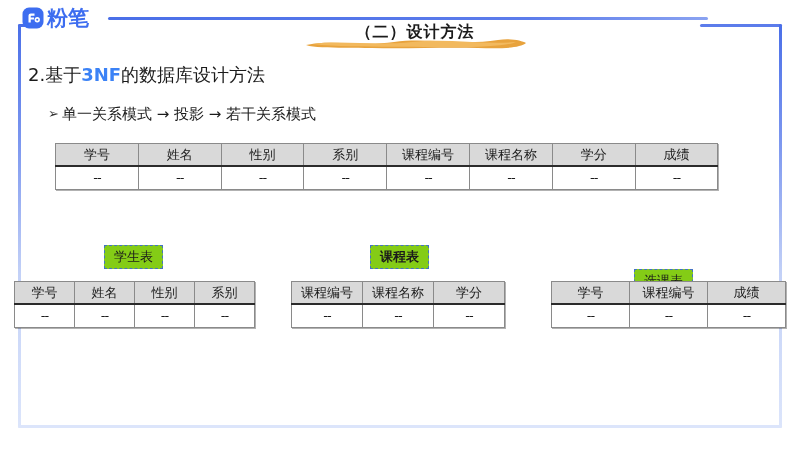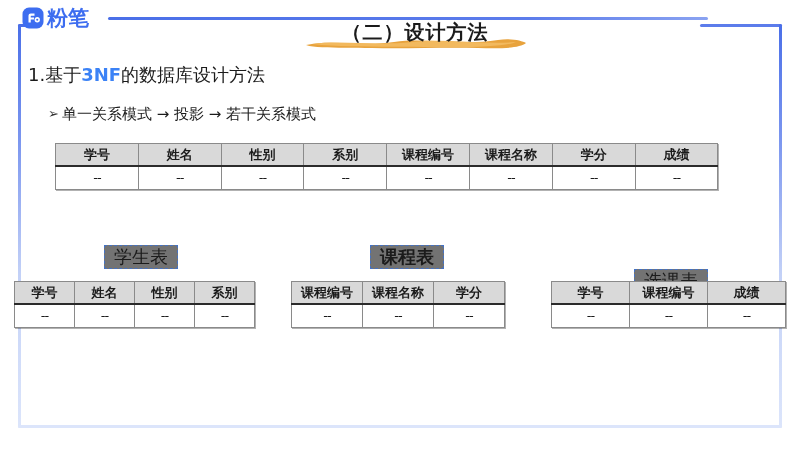--- a/index.html
+++ b/index.html
@@ -103,21 +103,21 @@
   .header-title-wrap {
     position: absolute;
     left: 300px;
     top: 22px;
     width: 230px;
     text-align: center;
   }
   .header-title {
     position: relative;
     z-index: 2;
-    font-size: 20px;
+    font-size: 16px;
     font-weight: 700;
     color: #1b1b1b;
     letter-spacing: 1px;
     line-height: 20px;
     white-space: nowrap;
   }
   .brush {
     position: absolute;
     left: 2px;
     top: 14px;
@@ -194,21 +194,20 @@
     font-weight: normal;
     color: #1b1b1b;
     padding: 0;
   }
   .tbl th {
     background: #d9d9d9;
     border-bottom: 2px solid #2b2b2b;
     font-size: 13px;
     height: 21px;
     line-height: 21px;
-    font-weight: bold;
   }
   .tbl td {
     background: #ffffff;
     font-size: 13px;
     height: 22px;
     line-height: 22px;
     letter-spacing: -1px;
   }
 
   #main-table { left: 55px; top: 143px; width: 655px; }
@@ -220,25 +219,25 @@
   #course-table { left: 291px; top: 281px; width: 210px; }
   #course-table th, #course-table td { width: 70px; }
 
   #enroll-table { left: 551px; top: 281px; width: 231px; }
   #enroll-table th, #enroll-table td { width: 77px; }
 
   
   .dashed-label {
     position: absolute;
     border: 1px dashed #4472c4;
-    font-size: 18px;
+    font-size: 13px;
     color: #1b1b1b;
     padding: 2px 9px 3px 9px;
     line-height: 17px;
-    background: #737373;
+    background: #84cc16;
     white-space: nowrap;
   }
   #label-student { left: 104px; top: 245px; }
   #label-course  { left: 370px; top: 245px; font-weight: bold; }
   #label-enroll  { left: 634px; top: 245px; margin-top: 24px; }
 </style>
 </head>
 <body>
 
 <div id="slide">
@@ -263,21 +262,21 @@
   <div class="header-title-wrap">
     <svg class="brush" viewBox="0 0 226 14" preserveAspectRatio="none">
       <path d="M4 9 C 30 3, 60 11, 92 6 C 124 1, 158 10, 196 4 C 210 2, 220 5, 224 7 C 218 12, 200 13, 176 12 C 140 11, 104 13, 70 12 C 42 11, 16 13, 4 9 Z" fill="#e8a33d"></path>
       <path d="M10 8 C 40 4, 74 10, 110 6 C 146 2, 180 9, 214 6 C 206 10, 170 12, 132 11 C 92 10, 46 12, 10 8 Z" fill="#f2b95e"></path>
     </svg>
     <div class="header-title">（二）设计方法</div>
   </div>
 
 
   <div class="heading">
-    <span>1.基于</span><span class="accent">3NF</span><span>的数据库设计方法</span>
+    <span>2.基于</span><span class="accent">3NF</span><span>的数据库设计方法</span>
   </div>
 
   <div class="bullet-line">
     <span class="bullet-arrow">➢</span>
     <span>单一关系模式 → 投影 → 若干关系模式</span>
   </div>
 
   <table class="tbl" id="main-table">
     <thead>
       <tr>

